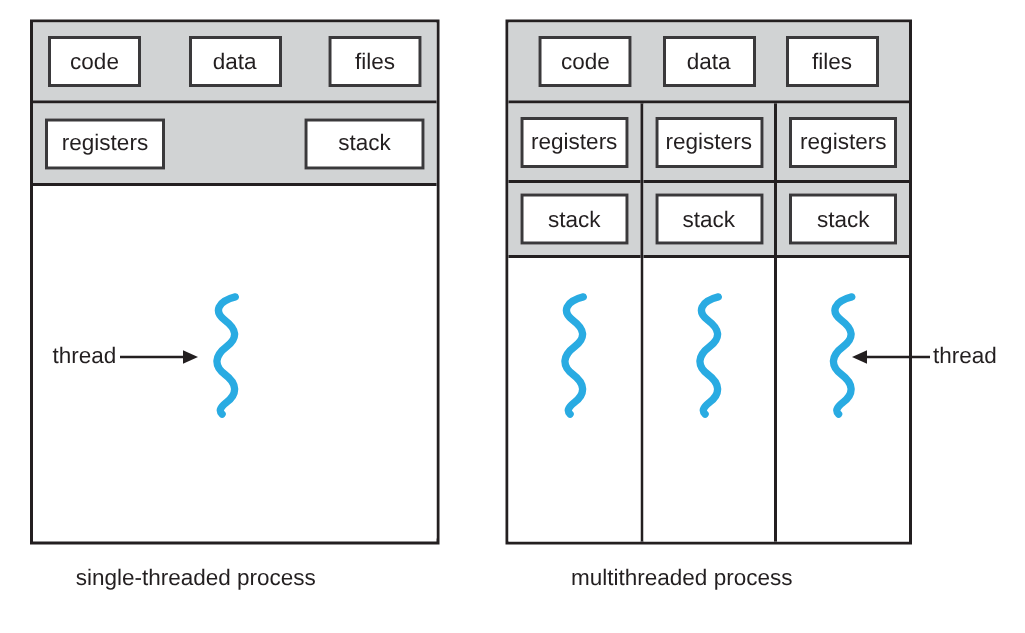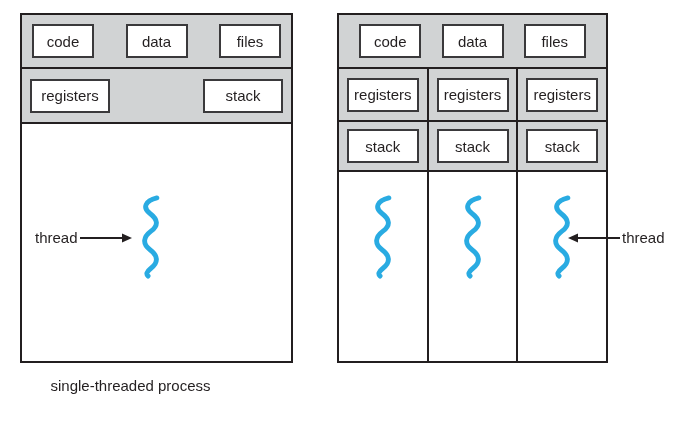--- a/index.html
+++ b/index.html
@@ -194,14 +194,15 @@
 
   <div class="thread-annotation anno-right">
     <svg class="arrow-svg" width="52" height="12" viewBox="0 0 52 12">
       <polygon points="10,1.5 0,6 10,10.5" fill="#231f20"></polygon>
       <line x1="9" y1="6" x2="52" y2="6" stroke="#231f20" stroke-width="1.8"></line>
     </svg>
     <span>thread</span>
   </div>
 
   <div class="caption cap-left">single-threaded process</div>
+  <div class="caption cap-right">multithreaded process</div>
 
 </div>
 
 </body></html>

